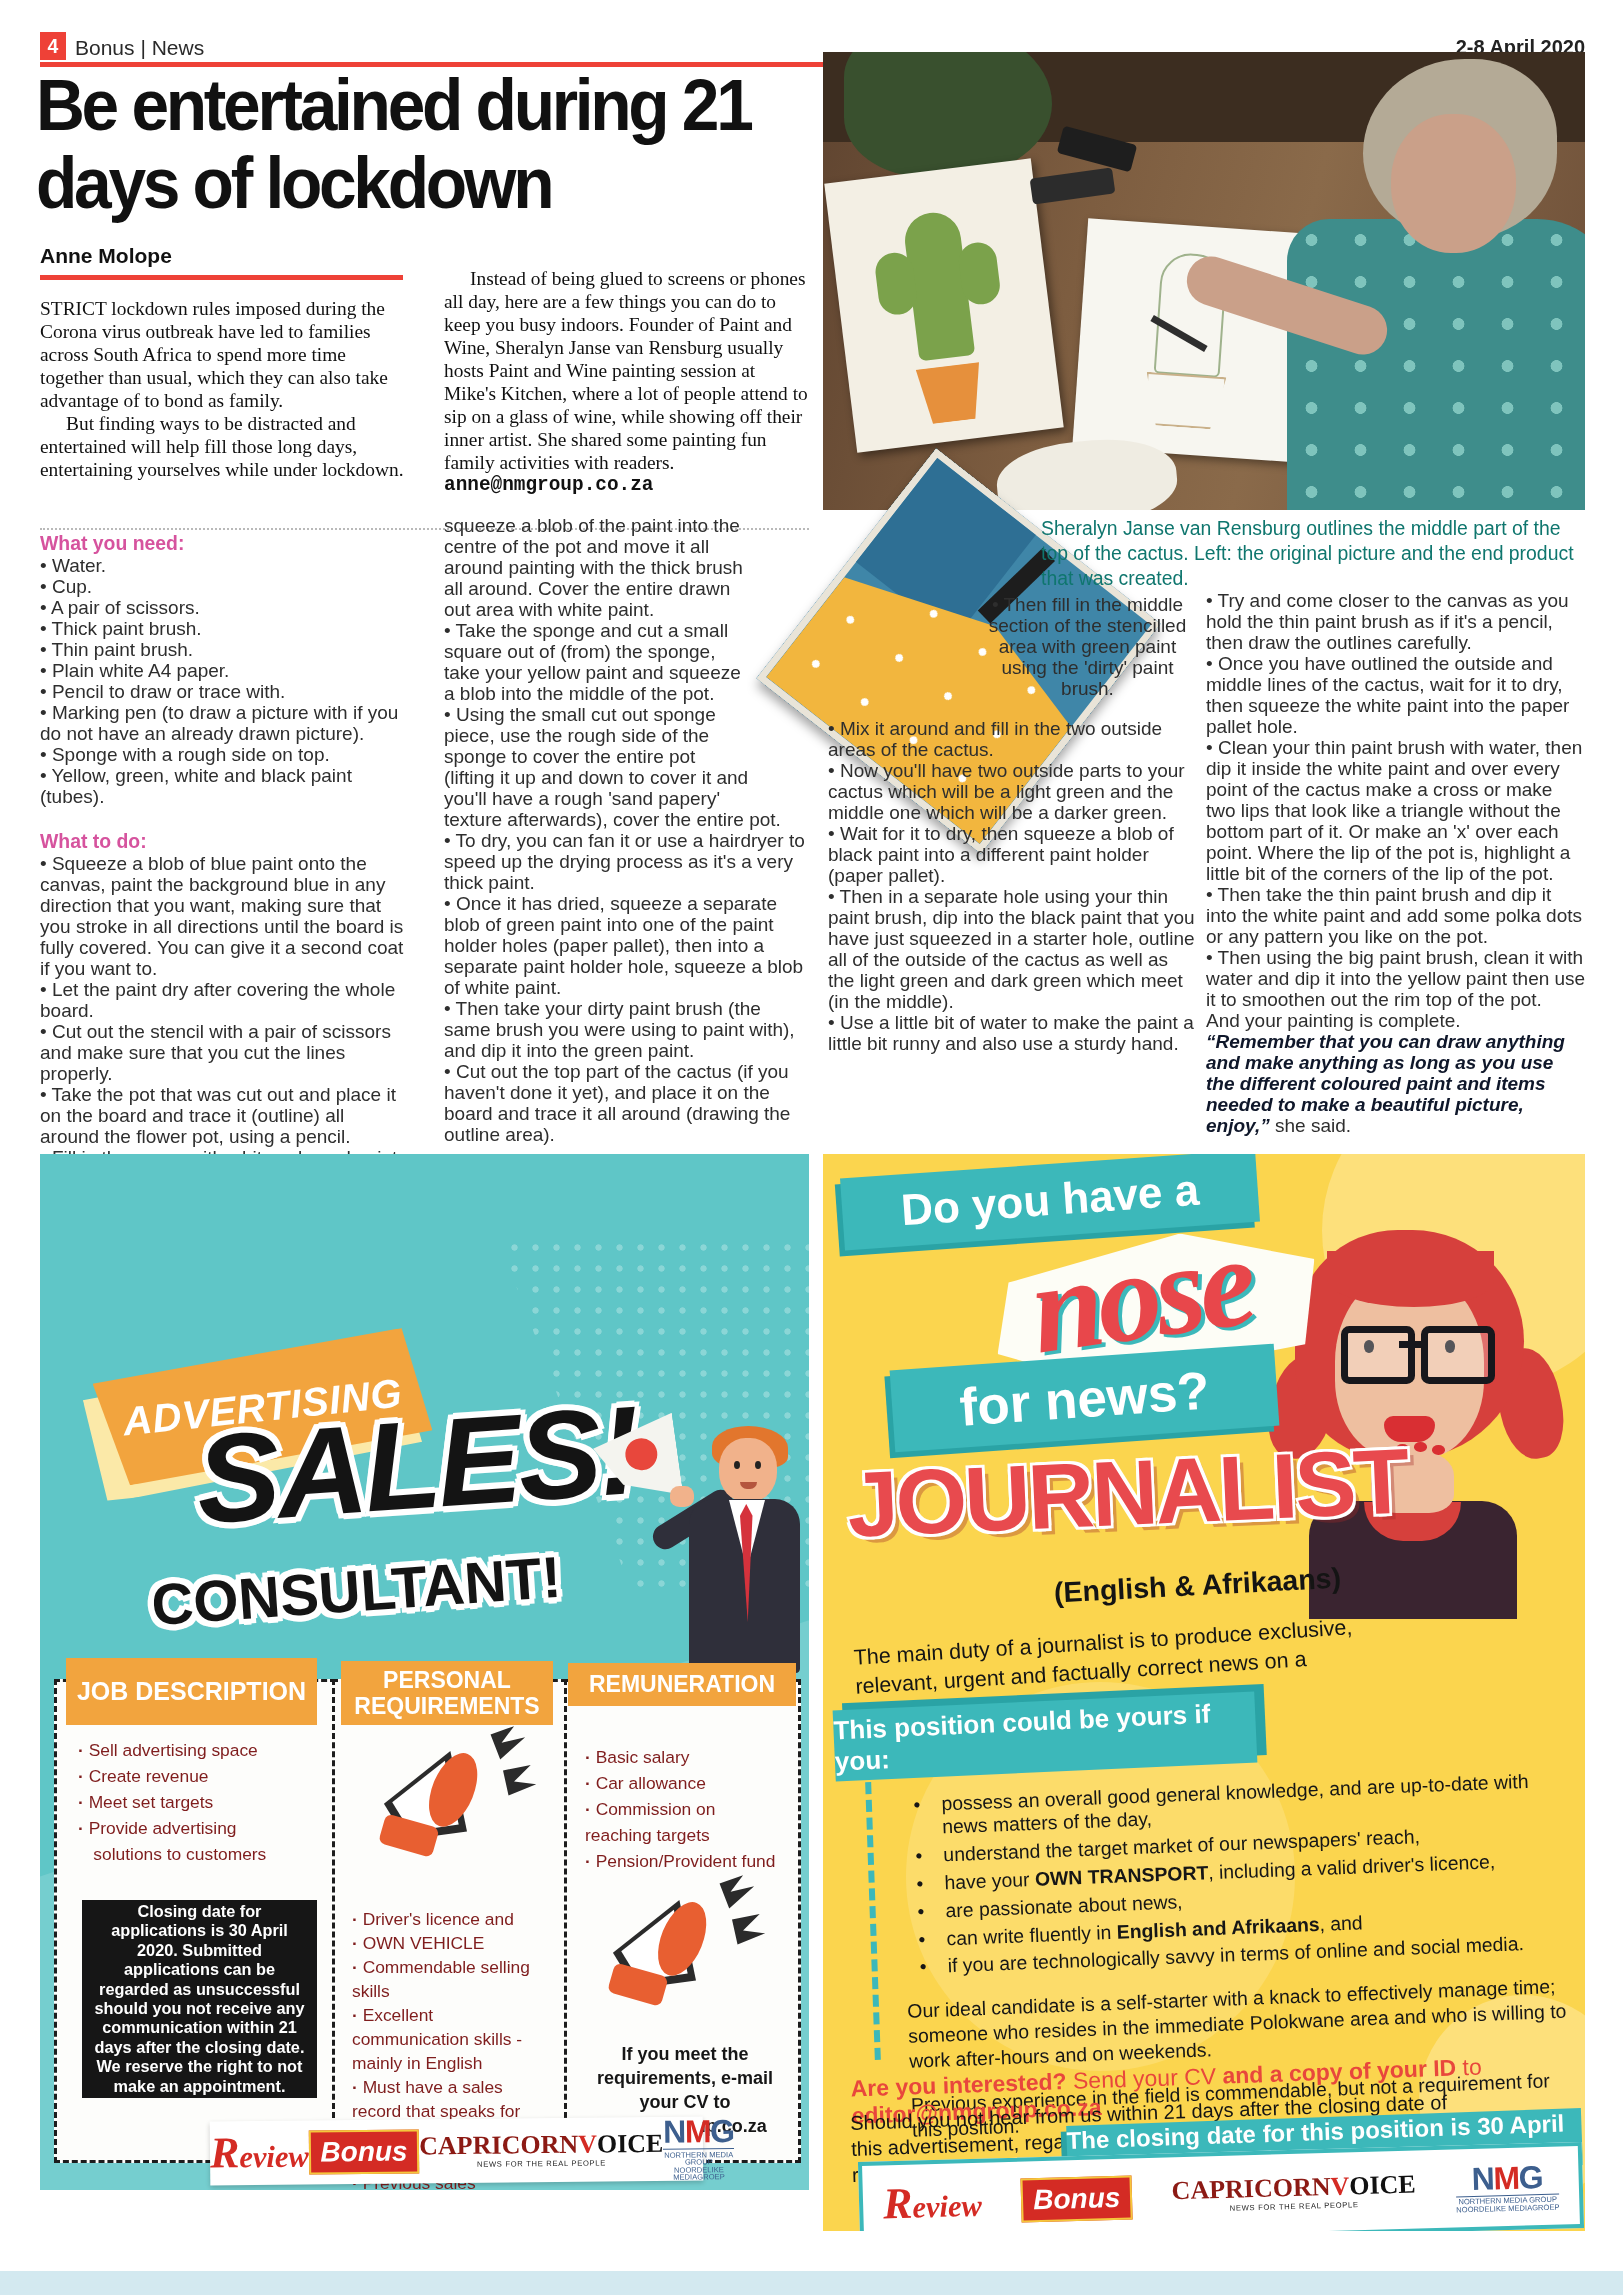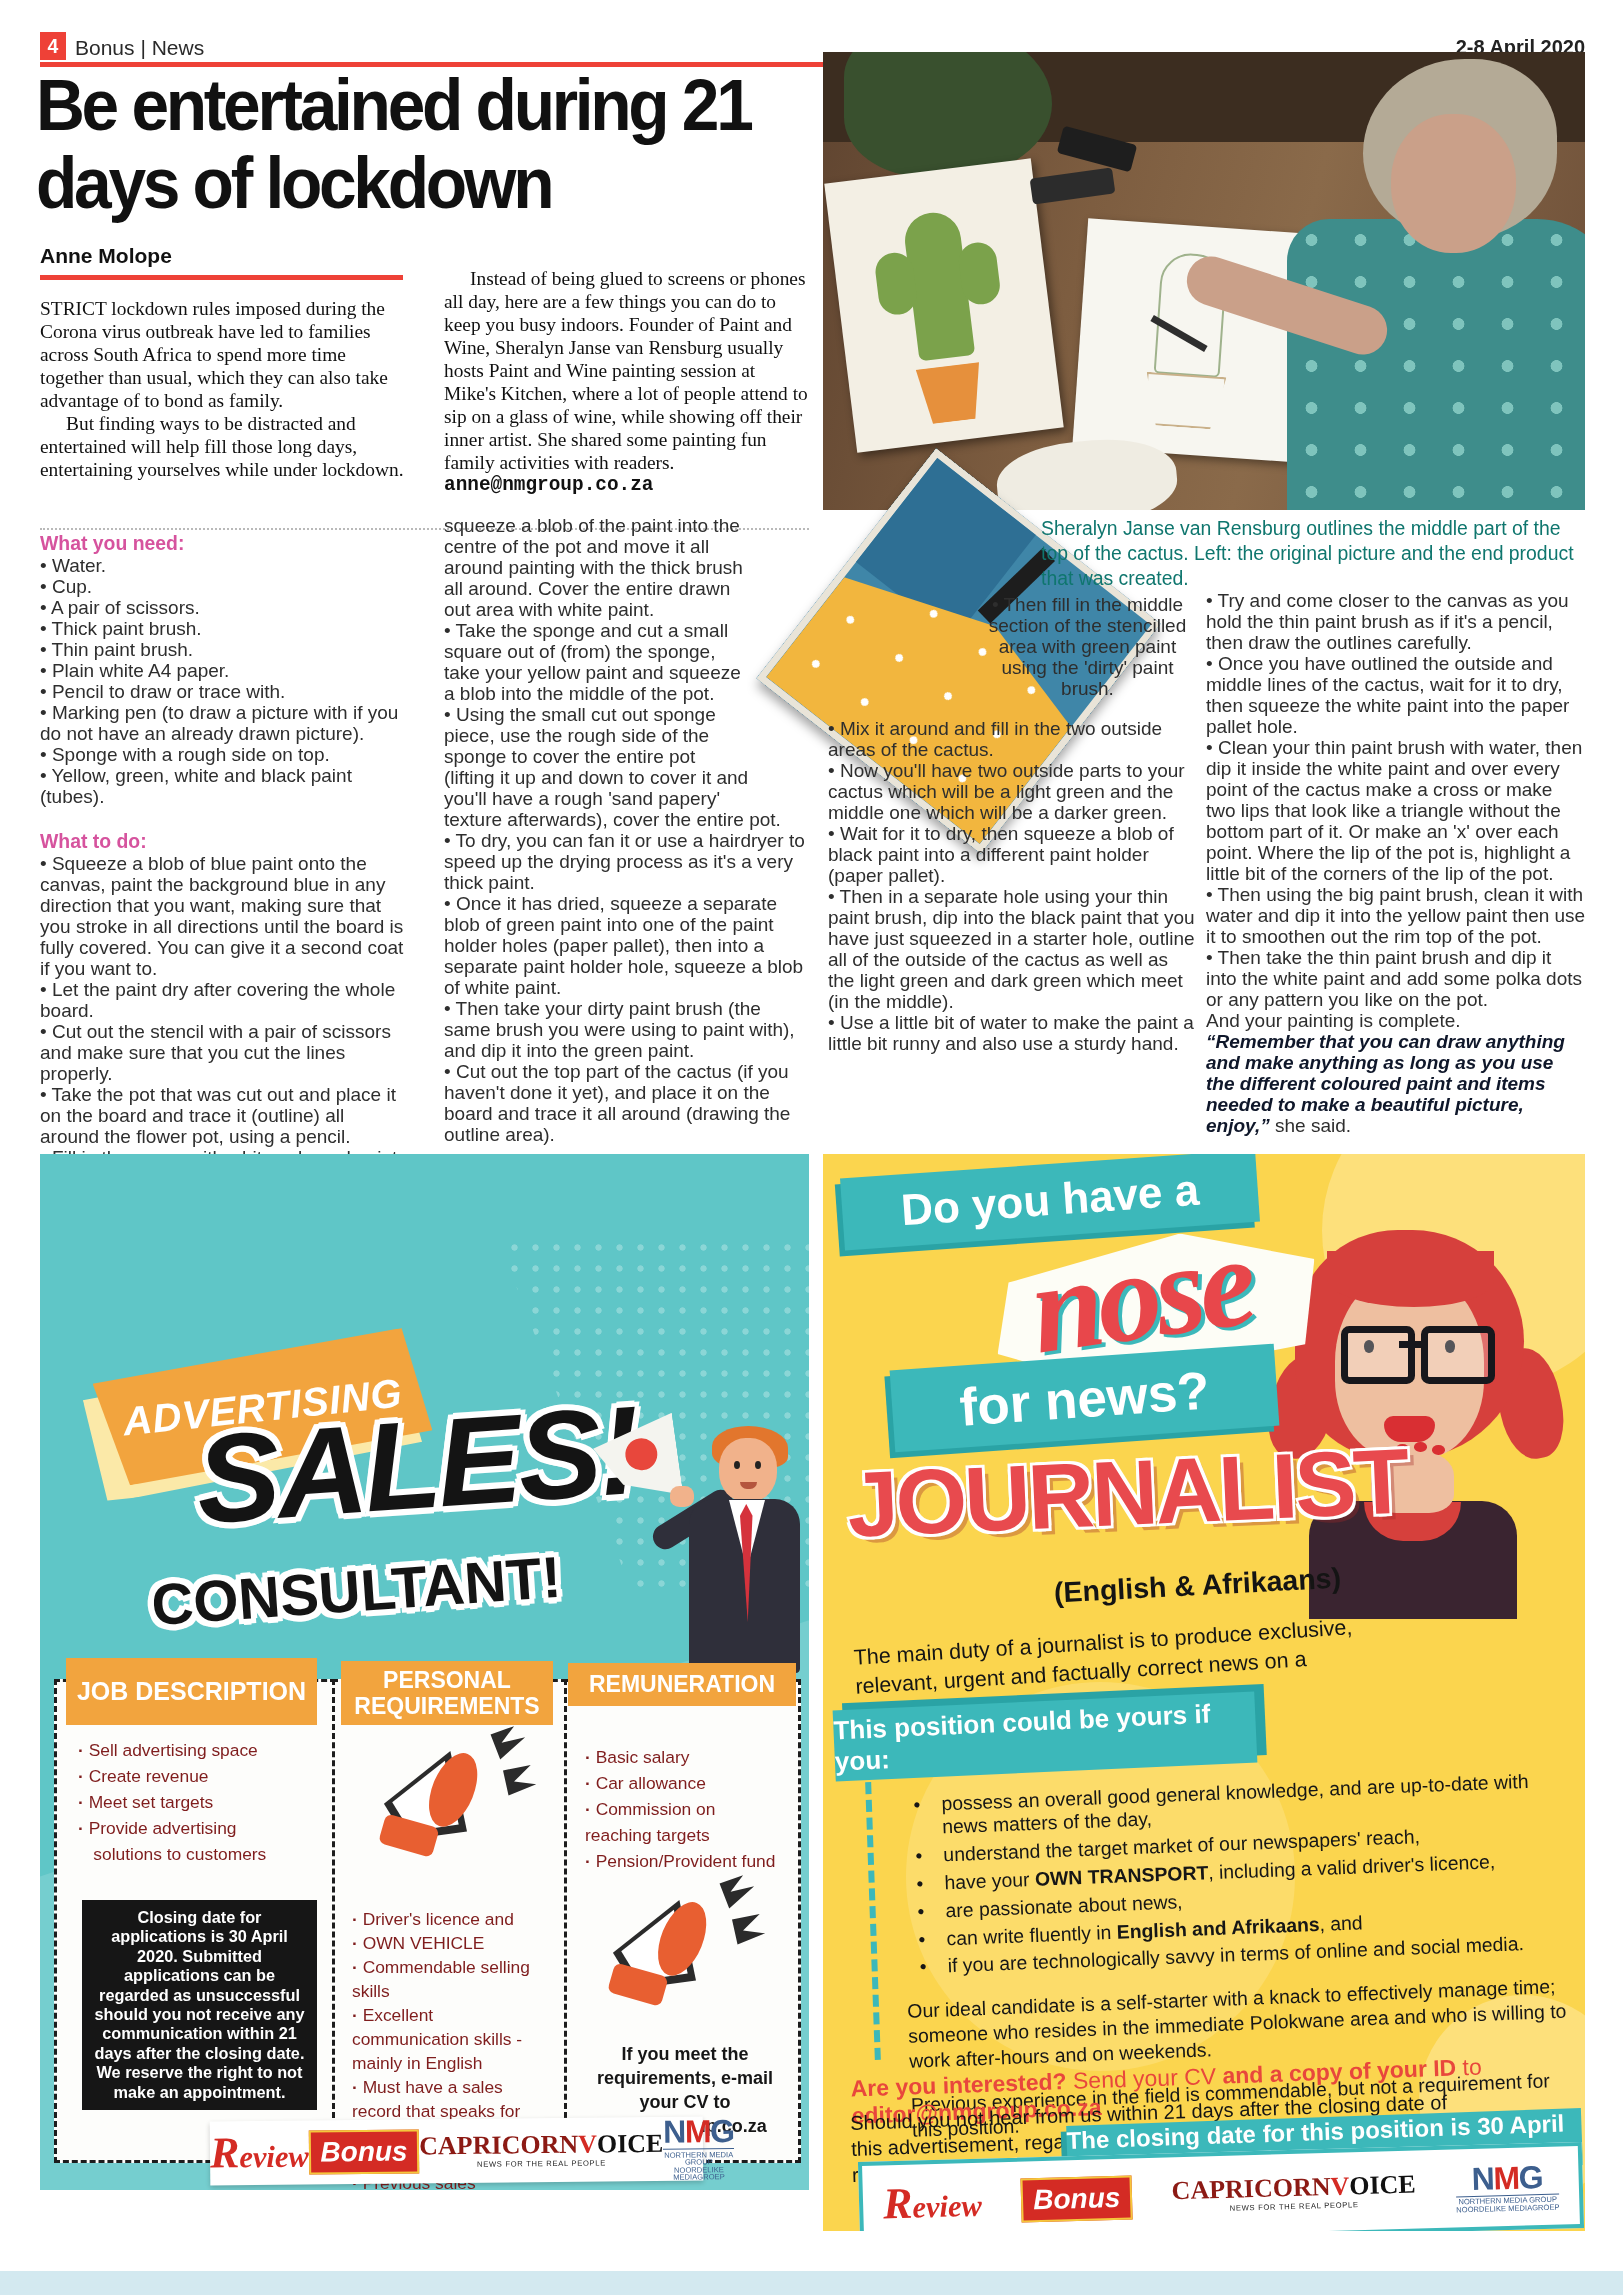--- a/index.html
+++ b/index.html
@@ -142,21 +142,21 @@
   .jh-b{left:301px;top:507px;width:212px;height:64px;font-size:23px;}
   .jh-c{left:528px;top:509px;width:228px;height:43px;font-size:23px;}
   .jc-list{position:absolute;font-size:17.4px;line-height:26px;color:#7f1d1d;}
   .jl-a{left:38px;top:583px;width:236px;}
   .jl-b{left:312px;top:753px;width:194px;line-height:24px;}
   .jl-c{left:545px;top:590px;width:201px;line-height:26px;}
   .jc-list .li:before{content:"·  ";font-weight:bold;}
   .jc-list .li.cont{padding-left:15.3px;}
   .jc-list .li.cont:before{content:"";}
   .notice{position:absolute;left:42px;top:746px;width:221px;background:#161616;color:#fff;
-          font-weight:bold;text-align:center;font-size:16.3px;line-height:19.4px;padding:8px 7px;}
+          font-weight:bold;text-align:center;font-size:16.3px;line-height:19.4px;padding:2px 7px;}
   .mega{position:absolute;}
   .mega svg{display:block;}
   .mg-b{left:319px;top:569px;width:180px;height:160px;}
   .mg-c{left:548px;top:718px;width:180px;height:160px;}
   .jc-cta{position:absolute;left:548px;top:888px;width:194px;text-align:center;font-weight:bold;
           font-size:18px;line-height:24px;color:#161616;}
   .logostrip{position:absolute;background:#fff;display:flex;align-items:center;justify-content:space-around;}
   .ls-sales{left:170px;top:965px;width:493px;height:64px;transform:rotate(-0.6deg);box-shadow:0 2.1px 5.6px rgba(0,0,0,.2);}
 
   
@@ -330,22 +330,22 @@
     <div class="li b">Now you'll have two outside parts to your cactus which will be a light green and the middle one which will be a darker green.</div>
     <div class="li b">Wait for it to dry, then squeeze a blob of black paint into a different paint holder (paper pallet).</div>
     <div class="li b">Then in a separate hole using your thin paint brush, dip into the black paint that you have just squeezed in a starter hole, outline all of the outside of the cactus as well as the light green and dark green which meet (in the middle).</div>
     <div class="li b">Use a little bit of water to make the paint a little bit runny and also use a sturdy hand.</div>
   </div>
 
   <div class="abs listcol lc4">
     <div class="li b">Try and come closer to the canvas as you hold the thin paint brush as if it's a pencil, then draw the outlines carefully.</div>
     <div class="li b">Once you have outlined the outside and middle lines of the cactus, wait for it to dry, then squeeze the white paint into the paper pallet hole.</div>
     <div class="li b">Clean your thin paint brush with water, then dip it inside the white paint and over every point of the cactus make a cross or make two lips that look like a triangle without the bottom part of it. Or make an 'x' over each point. Where the lip of the pot is, highlight a little bit of the corners of the lip of the pot.</div>
+    <div class="li b">Then take the thin paint brush and dip it into the white paint and add some polka dots or any pattern you like on the pot.</div>
     <div class="li b">Then using the big paint brush, clean it with water and dip it into the yellow paint then use it to smoothen out the rim top of the pot.</div>
-    <div class="li b">Then take the thin paint brush and dip it into the white paint and add some polka dots or any pattern you like on the pot.</div>
     <div class="li">And your painting is complete.</div>
     <div class="li"><span class="quote">“Remember that you can draw anything and make anything as long as you use the different coloured paint and items needed to make a beautiful picture, enjoy,”</span><span class="attrib"> she said.</span></div>
   </div>
 
   <div class="abs salesad">
     <div class="sa-wedge"></div>
     <div class="sa-dots"></div>
     <div class="sa-bubble-sh"></div>
     <div class="sa-bubble">
       <span>ADVERTISING</span>

